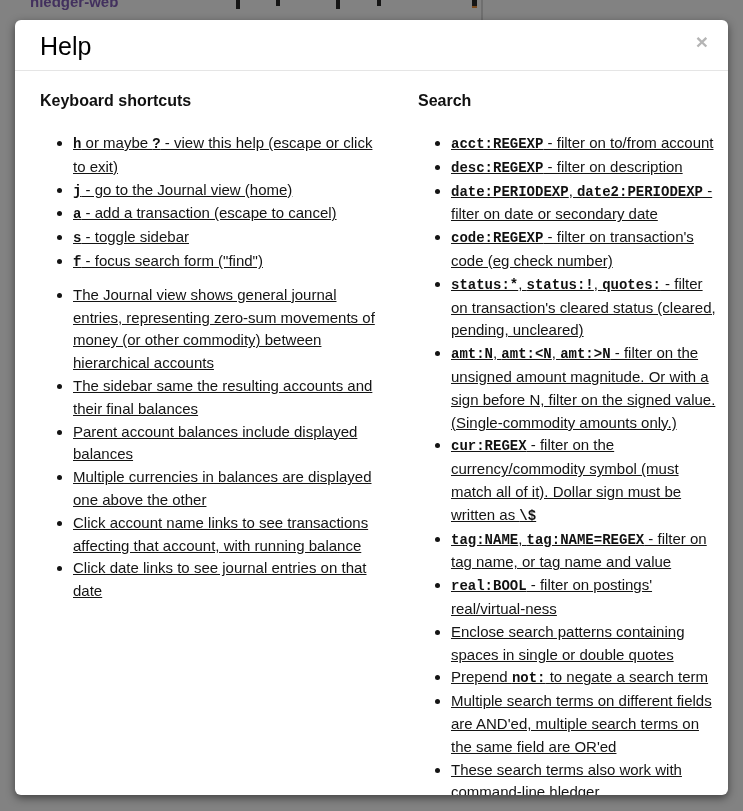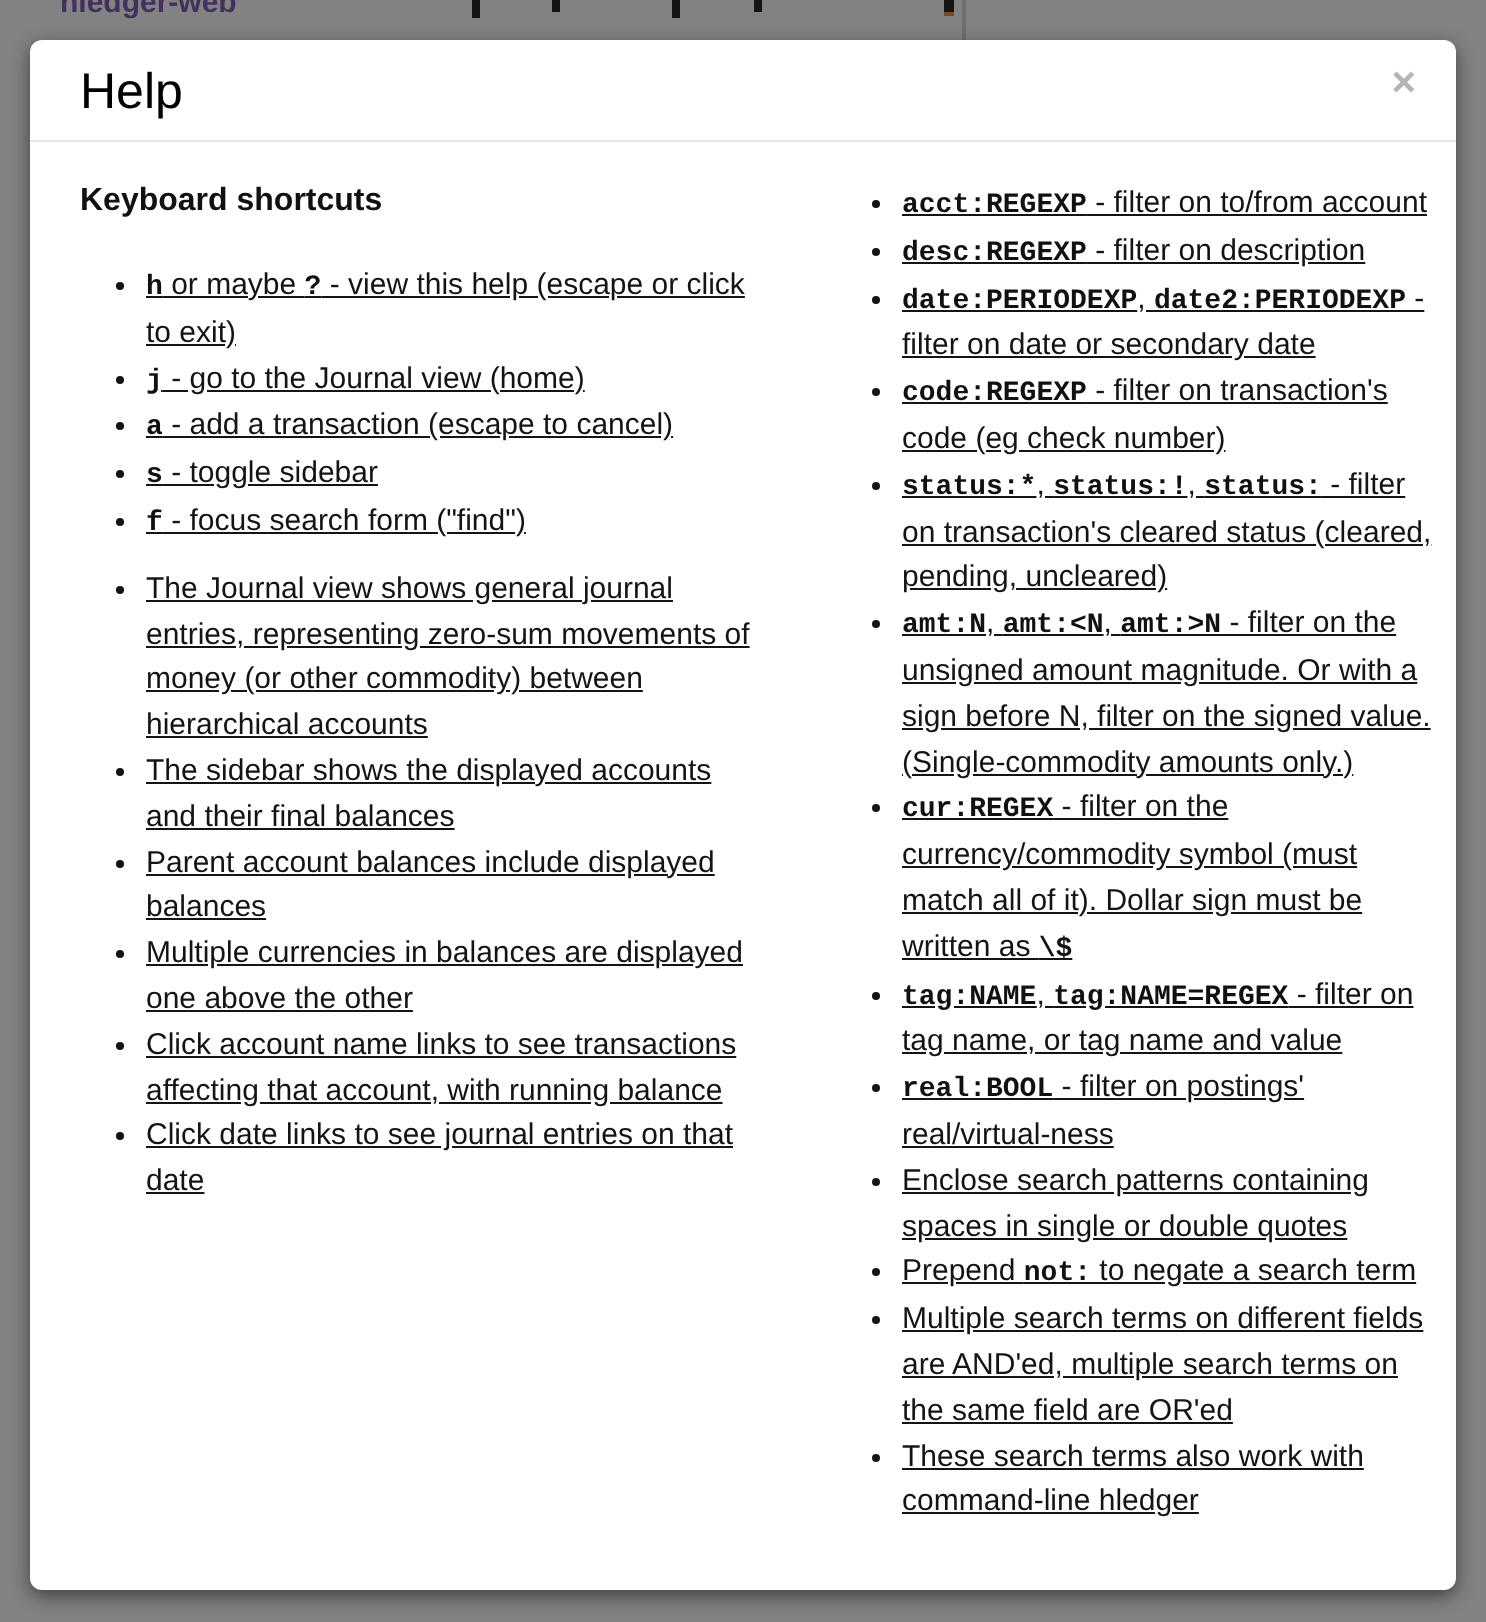--- a/index.html
+++ b/index.html
@@ -105,34 +105,35 @@
         <div class="section-heading">Keyboard shortcuts</div>
         <ul class="help-list">
           <li><code>h</code> or maybe <code>?</code> - view this help (escape or click to exit)</li>
           <li><code>j</code> - go to the Journal view (home)</li>
           <li><code>a</code> - add a transaction (escape to cancel)</li>
           <li><code>s</code> - toggle sidebar</li>
           <li><code>f</code> - focus search form ("find")</li>
         </ul>
         <ul class="help-list">
           <li>The Journal view shows general journal entries, representing zero-sum movements of money (or other commodity) between hierarchical accounts</li>
-          <li>The sidebar shows the displayed accounts and their final balances</li>
+          <li>The sidebar same the resulting accounts and their final balances</li>
           <li>Parent account balances include displayed balances</li>
           <li>Multiple currencies in balances are displayed one above the other</li>
           <li>Click account name links to see transactions affecting that account, with running balance</li>
           <li>Click date links to see journal entries on that date</li>
         </ul>
       </div>
     <div class="col col-right" id="col-right">
+        <div class="section-heading">Search</div>
         <ul class="help-list">
           <li><code>acct:REGEXP</code> - filter on to/from account</li>
           <li><code>desc:REGEXP</code> - filter on description</li>
           <li><code>date:PERIODEXP</code>, <code>date2:PERIODEXP</code> - filter on date or secondary date</li>
           <li><code>code:REGEXP</code> - filter on transaction's code (eg check number)</li>
-          <li><code>status:*</code>, <code>status:!</code>, <code>status:</code> - filter on transaction's cleared status (cleared, pending, uncleared)</li>
+          <li><code>status:*</code>, <code>status:!</code>, <code>quotes:</code> - filter on transaction's cleared status (cleared, pending, uncleared)</li>
           <li><code>amt:N</code>, <code>amt:&lt;N</code>, <code>amt:&gt;N</code> - filter on the unsigned amount magnitude. Or with a sign before N, filter on the signed value. (Single-commodity amounts only.)</li>
           <li><code>cur:REGEX</code> - filter on the currency/commodity symbol (must match all of it). Dollar sign must be written as <code>\$</code></li>
           <li><code>tag:NAME</code>, <code>tag:NAME=REGEX</code> - filter on tag name, or tag name and value</li>
           <li><code>real:BOOL</code> - filter on postings' real/virtual-ness</li>
           <li>Enclose search patterns containing spaces in single or double quotes</li>
           <li>Prepend <code>not:</code> to negate a search term</li>
           <li>Multiple search terms on different fields are AND'ed, multiple search terms on the same field are OR'ed</li>
           <li>These search terms also work with command-line hledger</li>
         </ul>
       </div>

